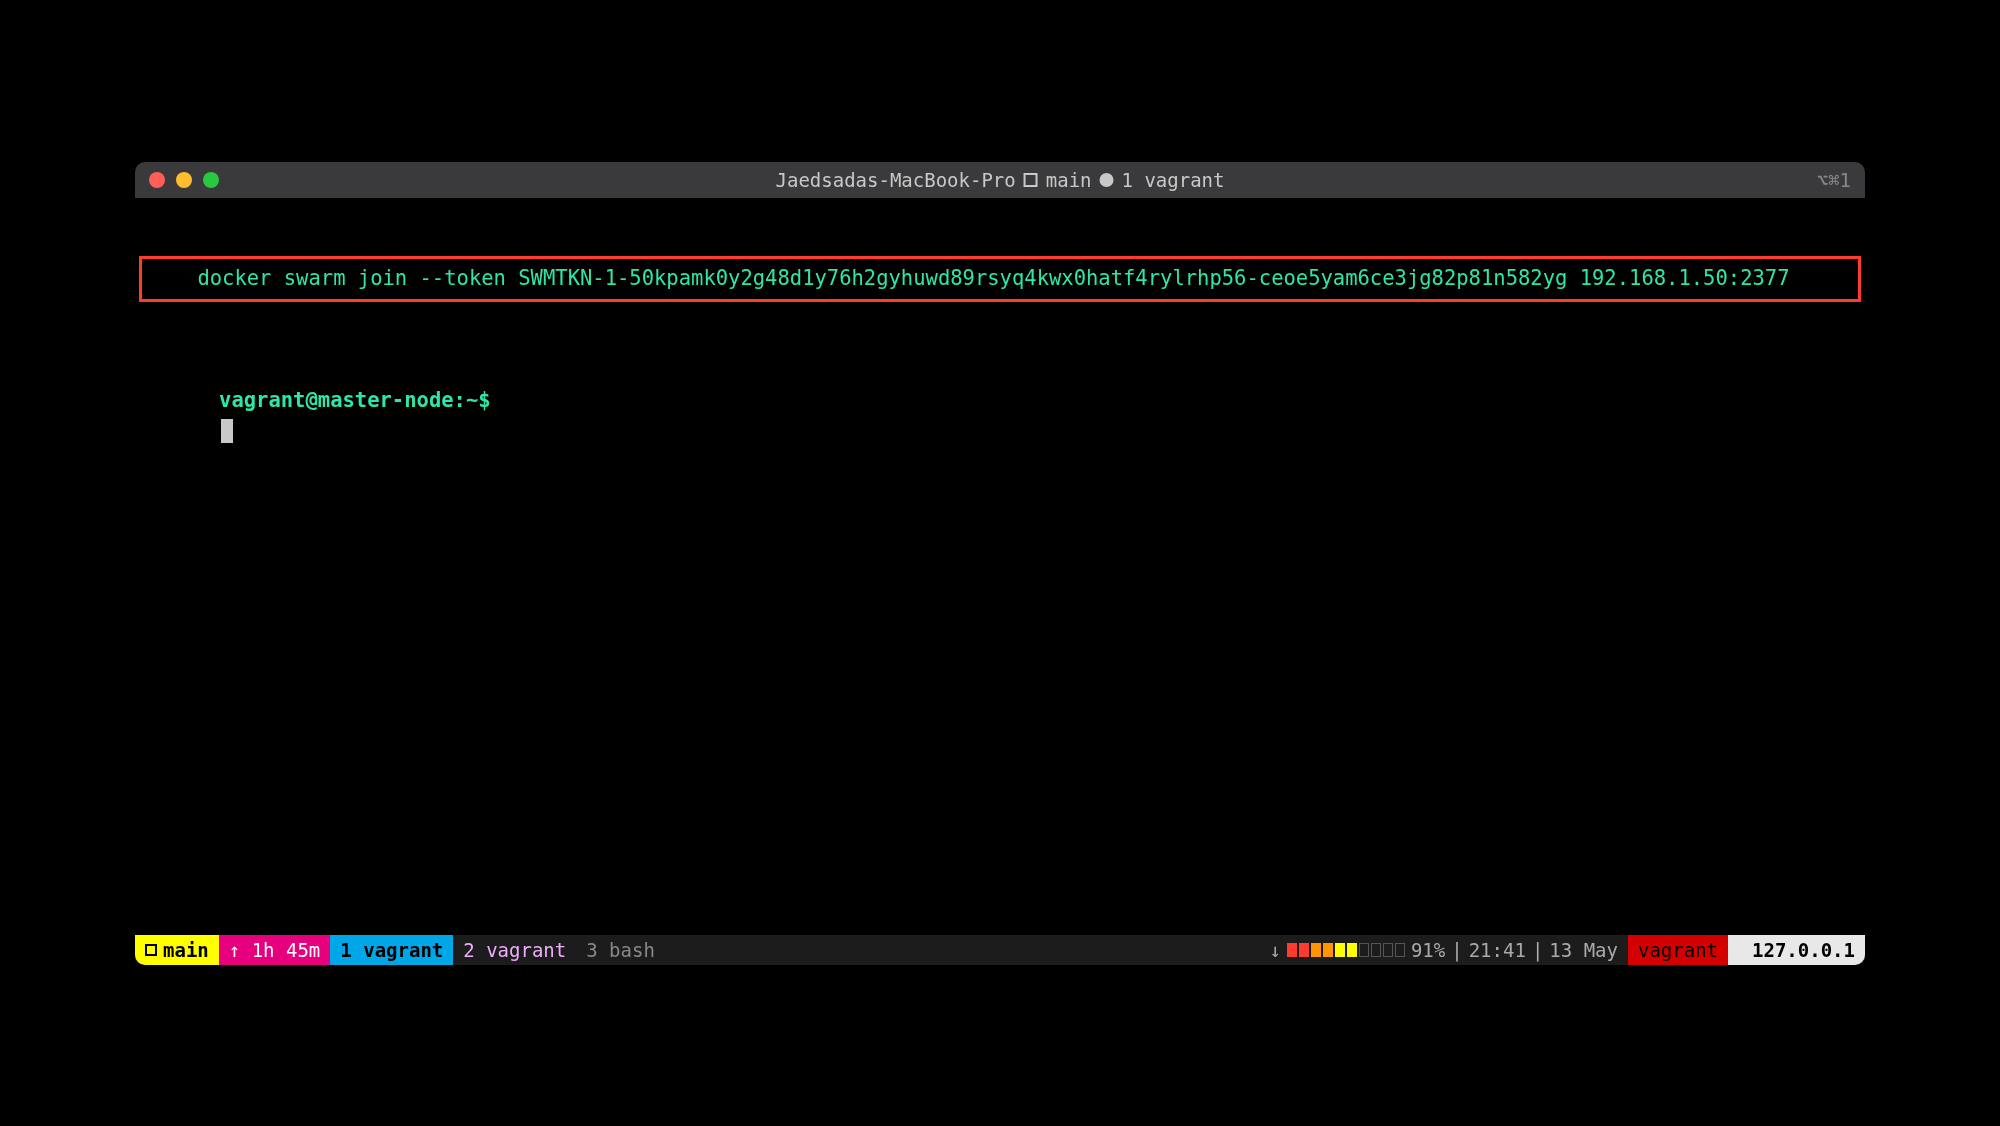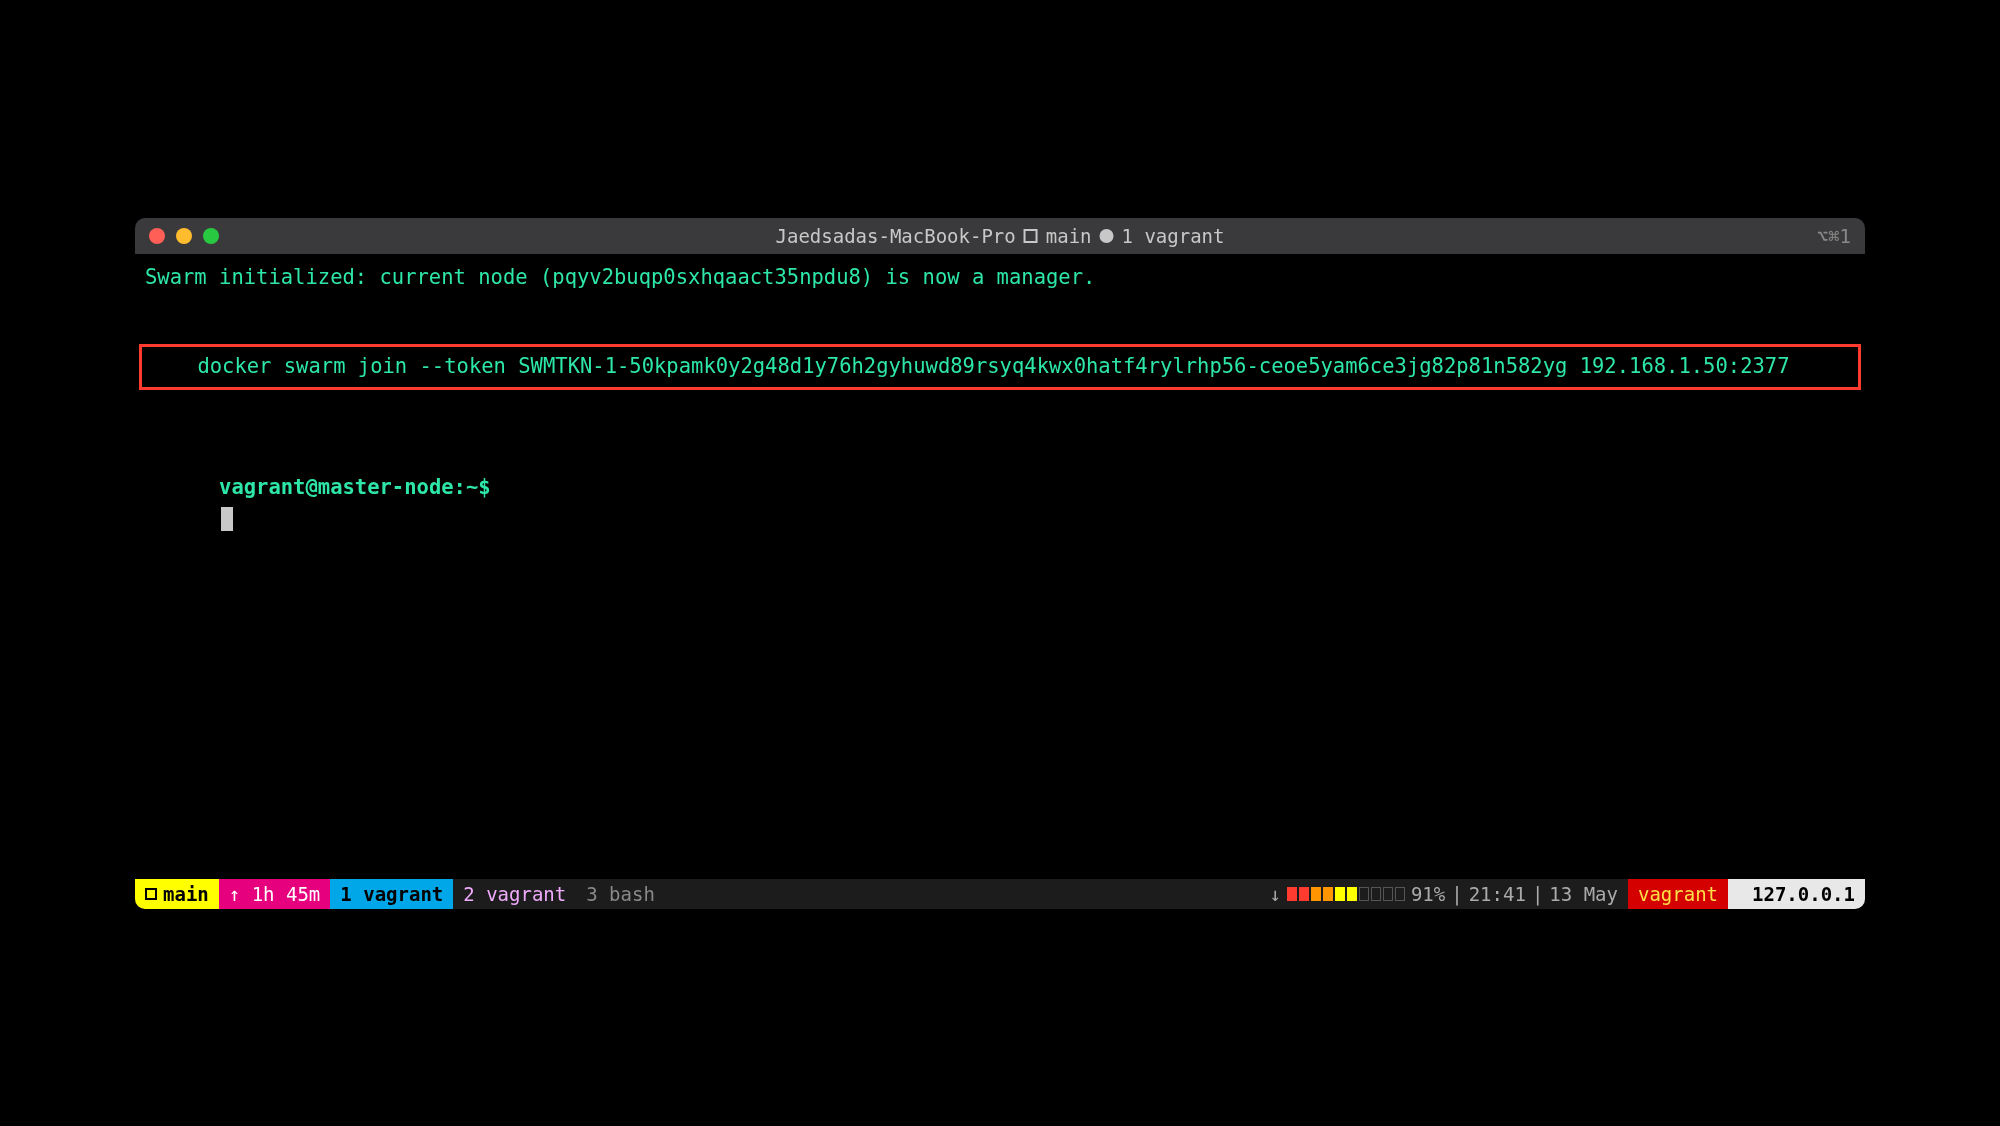--- a/index.html
+++ b/index.html
@@ -7,21 +7,21 @@
       background: #000;
       width: 2000px;
       height: 1126px;
       display: flex;
       align-items: center;
       justify-content: center;
       font-family: 'Menlo', 'Monaco', 'Consolas', monospace;
     }
     .terminal-window {
       width: 1730px;
-      height: 691px;
+      height: 803px;
       background: #000;
       border-radius: 10px;
       overflow: hidden;
       box-shadow: 0 20px 60px rgba(0,0,0,0.8);
       display: flex;
       flex-direction: column;
     }
     .titlebar {
       height: 36px;
       background: #3a3a3c;
@@ -151,21 +151,21 @@
     .bb-cell {
       width: 10px;
       height: 14px;
     }
     .bb-red { background: #ff3b30; }
     .bb-orange { background: #ff9500; }
     .bb-yellow { background: #ffff00; }
     .bb-empty { border: 1px solid #555; background: transparent; }
     .sb-vagrant {
       background: #d40000;
-      color: #fde047;
+      color: #000000;
     }
     .sb-ip {
       background: #e8e8e8;
       color: #000;
       font-weight: bold;
       padding-left: 24px;
     }
     .sq-icon {
       display: inline-block;
       width: 12px;
@@ -192,21 +192,20 @@
       <span>Jaedsadas-MacBook-Pro</span>
       <span class="title-icon"></span>
       <span>main</span>
       <span class="title-dot"></span>
       <span>1 vagrant</span>
     </div>
     <div class="title-right">⌥⌘1</div>
   </div>
 
   <div class="terminal-body">
-    <div class="term-line">Swarm initialized: current node (pqyv2buqp0sxhqaact35npdu8) is now a manager.</div>
     <div class="term-line">&nbsp;</div>
     <div class="highlight-box">
       <div class="term-line">    docker swarm join --token SWMTKN-1-50kpamk0y2g48d1y76h2gyhuwd89rsyq4kwx0hatf4rylrhp56-ceoe5yam6ce3jg82p81n582yg 192.168.1.50:2377</div>
     </div>
     <div class="term-line">&nbsp;</div>
     <div class="term-line">
       <span class="prompt-bold">vagrant@master-node:~$</span>
       <span class="cursor"></span>
     </div>
   </div>

